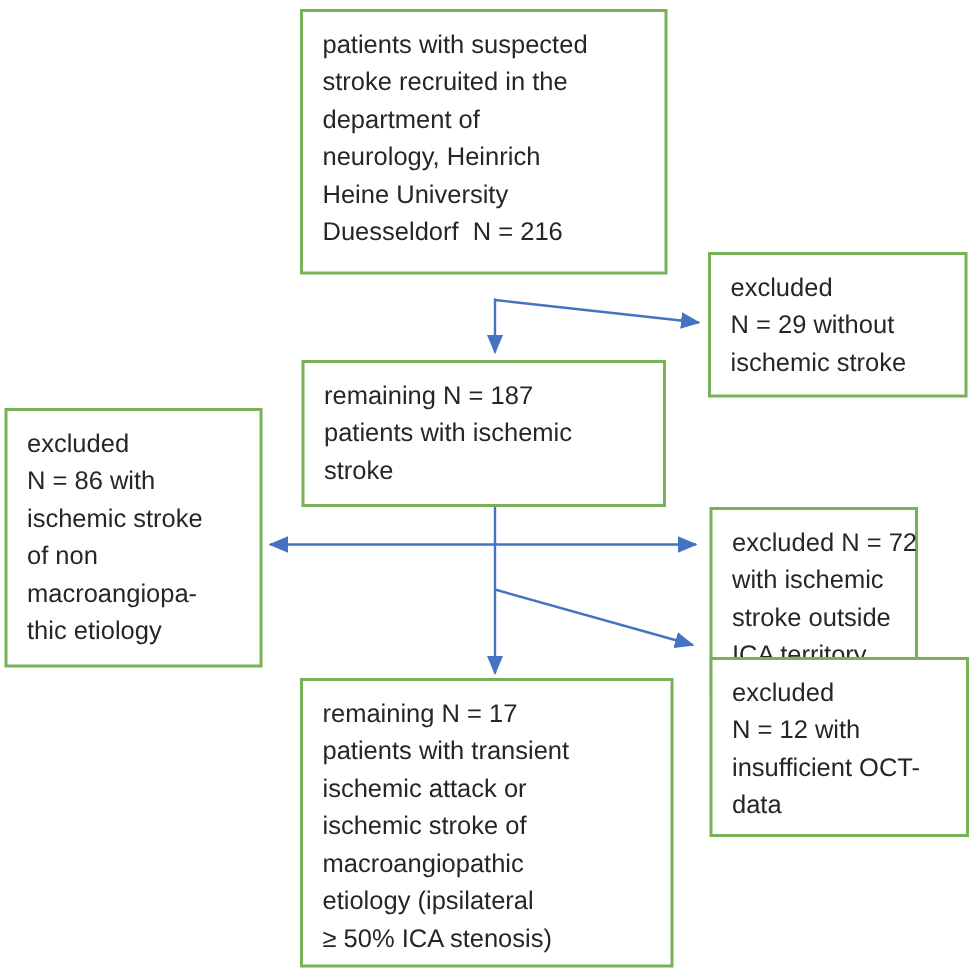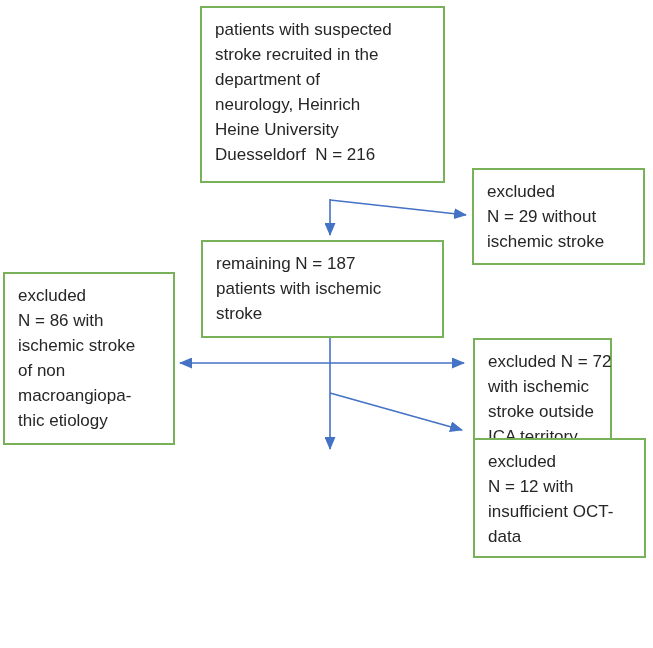--- a/index.html
+++ b/index.html
@@ -109,14 +109,23 @@
 ICA territory</div>
   </div>
 
   <div class="node" id="node-excluded-12">
     <div class="node-text">excluded
 N = 12 with
 insufficient OCT-
 data</div>
   </div>
 
+  <div class="node" id="node-remaining-17">
+    <div class="node-text">remaining N = 17
+patients with transient
+ischemic attack or
+ischemic stroke of
+macroangiopathic
+etiology (ipsilateral
+≥ 50% ICA stenosis)</div>
+  </div>
 
 </div>
 
 </body></html>

